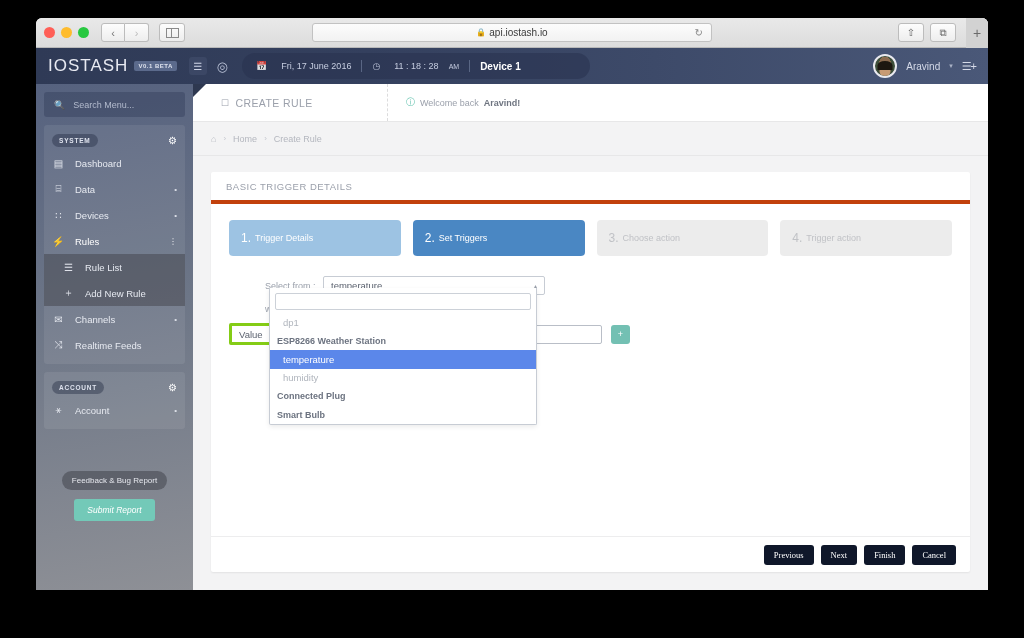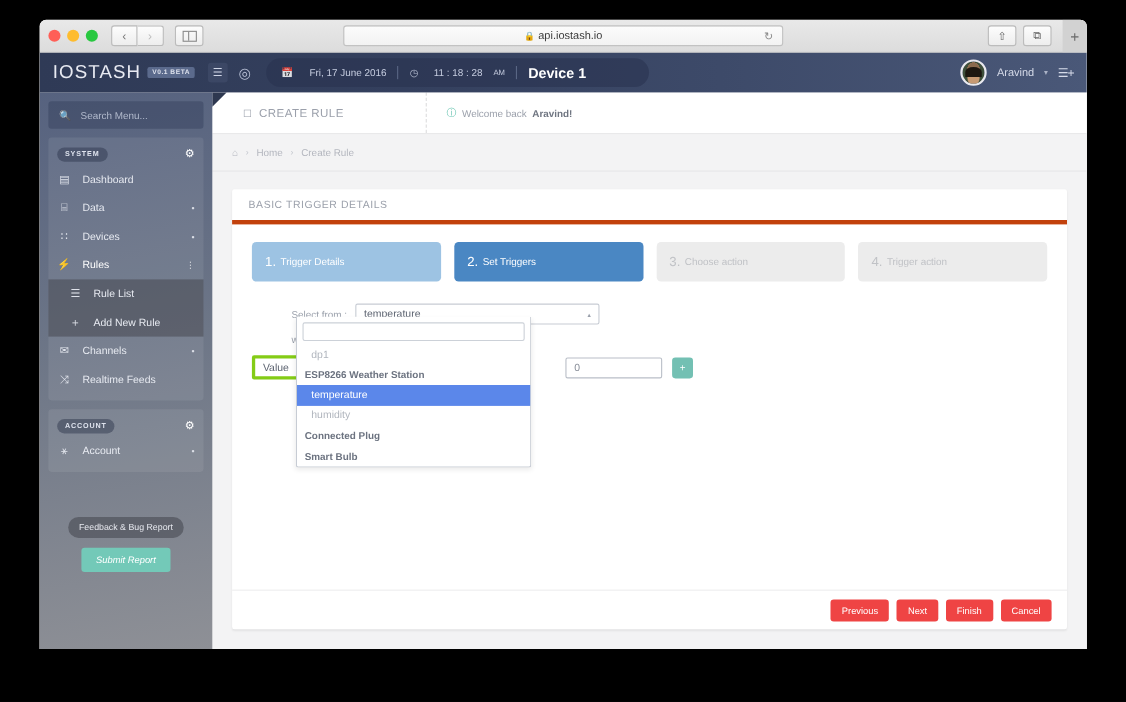--- a/index.html
+++ b/index.html
@@ -89,21 +89,21 @@
     color: #cfd5e6; font-size: 10px;
   }
   .icon-plain { margin-left: 10px; color: #b9c1d6; font-size: 13px; display:flex; align-items:center; }
   .infopill {
     margin-left: 14px; height: 26px; flex: 0 0 auto; width: 348px;
     background: rgba(40,50,78,.55); border-radius: 13px;
     display: flex; align-items: center; padding: 0 14px; gap: 10px;
     font-size: 9px; color: #c6cde0;
   }
   .infopill .sep { width: 1px; height: 12px; background: #5a6versus; background: #596684; }
-  .infopill b { color: #fff; font-size: 13px; }
+  .infopill b { color: #fff; font-size: 10px; }
   .infopill .ico { font-size: 9px; opacity: .85; margin-right: 4px; }
   .sm { font-size: 7px; }
   .top-right { margin-left: auto; display: flex; align-items: center; gap: 9px; }
   .avatar {
     width: 24px; height: 24px; border-radius: 50%;
     background: radial-gradient(circle at 50% 32%, #8a6a4e 0 34%, #3e4f3a 34% 100%);
     border: 2px solid #e9e9ef; overflow: hidden; position: relative;
   }
   .avatar:after{
     content:""; position:absolute; left:50%; top:40%; transform:translateX(-50%);
@@ -232,42 +232,42 @@
     display: flex; align-items: center; padding: 0 7px;
     font-size: 9.5px; color: #868c97; background: #fff;
   }
   .plus-btn {
     width: 19px; height: 19px; background: #73c0b3; border-radius: 3px;
     color: #fff; font-size: 9px; display: flex; align-items: center; justify-content: center;
   }
 
   
   .dd-panel {
-    position: absolute; left: 58px; top: 32px; width: 214px;
+    position: absolute; left: 58px; top: 32px; width: 268px;
     background: #fff; border: 1px solid #c7ccd4; border-top: none;
     border-radius: 0 0 2px 2px; z-index: 50;
     box-shadow: 0 2px 5px rgba(0,0,0,.08);
     padding: 5px 0 0;
   }
   .dd-search {
     margin: 0 5px 3px; height: 17px; border: 1px solid #ccd1d8; border-radius: 2px;
   }
   .dd-item { height: 18.5px; display: flex; align-items: center; font-size: 9.5px; }
   .dd-item.grp { color: #6c7380; font-weight: bold; padding-left: 7px; font-size: 9px; }
   .dd-item.opt { color: #b0b5bd; padding-left: 13px; }
   .dd-item.opt.selected { background: #5b87ea; color: #fff; }
 
   .card-footer {
     position: absolute; left: 0; right: 0; bottom: 0; height: 36px;
     border-top: 1px solid #ededee; display: flex; align-items: center;
     justify-content: flex-end; gap: 7px; padding-right: 14px;
   }
   .fbtn {
-    background: #ef4444; color: #fff; font-size: 8.5px;
-    padding: 5px 10px; border-radius: 3px;
+    background: #0f172a; color: #fff; font-size: 8.5px;
+    padding: 5px 10px; border-radius: 3px; font-family: Liberation Serif, serif;
   }
 </style>
 </head>
 <body>
 
 <div class="screen">
   <div class="browser">
 
     <div class="chrome">
       <div class="traffic">

